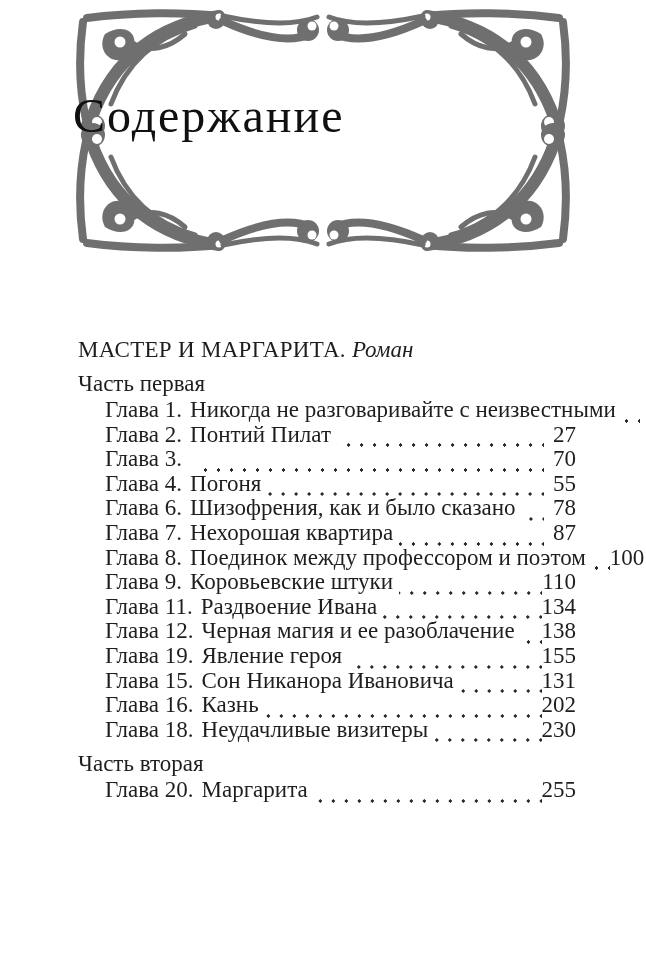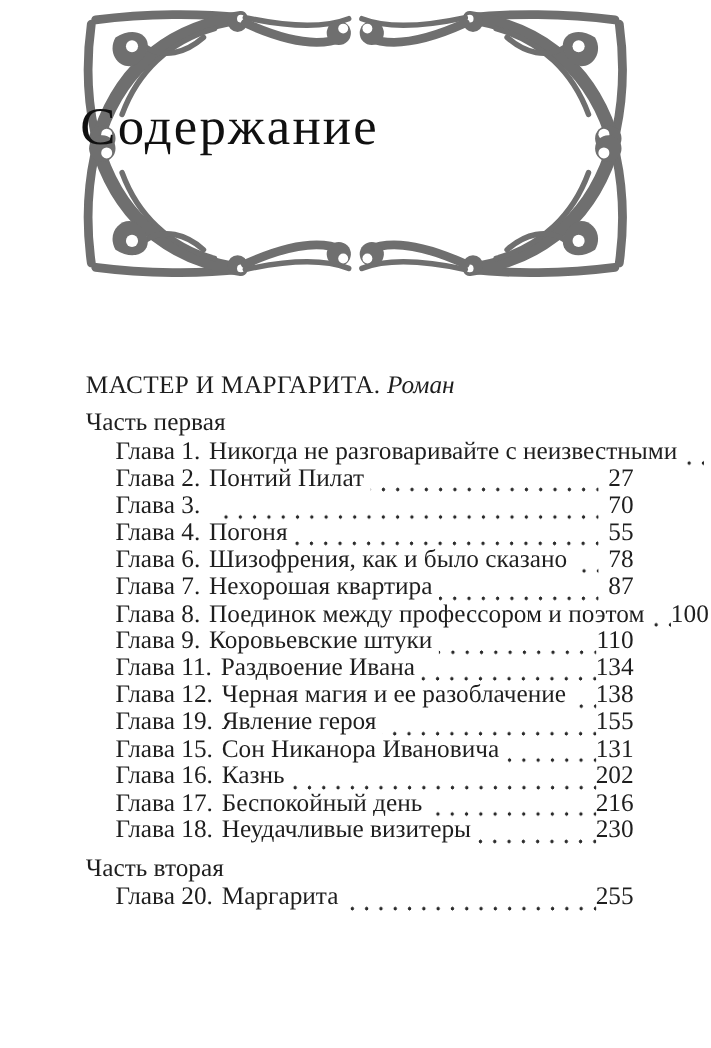--- a/index.html
+++ b/index.html
@@ -183,26 +183,20 @@
     <span class="leader"></span>
     <span class="pageno">131</span>
   </div>
   <div class="row">
     <span class="num">Глава 16.</span>
     <span class="title">Казнь</span>
     <span class="leader"></span>
     <span class="pageno">202</span>
   </div>
   <div class="row">
-    <span class="num">Глава 17.</span>
-    <span class="title">Беспокойный день</span>
-    <span class="leader"></span>
-    <span class="pageno">216</span>
-  </div>
-  <div class="row">
     <span class="num">Глава 18.</span>
     <span class="title">Неудачливые визитеры</span>
     <span class="leader"></span>
     <span class="pageno">230</span>
   </div>
 
   <div class="part-label">Часть вторая</div>
 
   <div class="row">
     <span class="num">Глава 20.</span>

